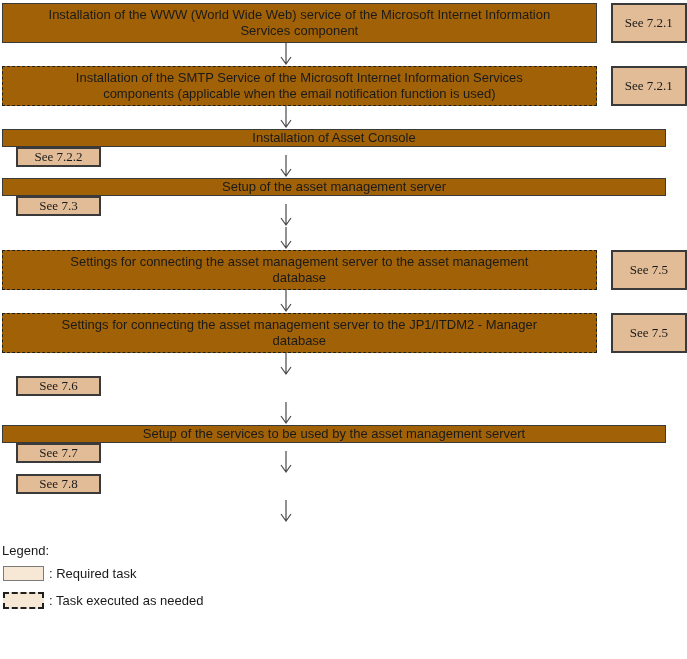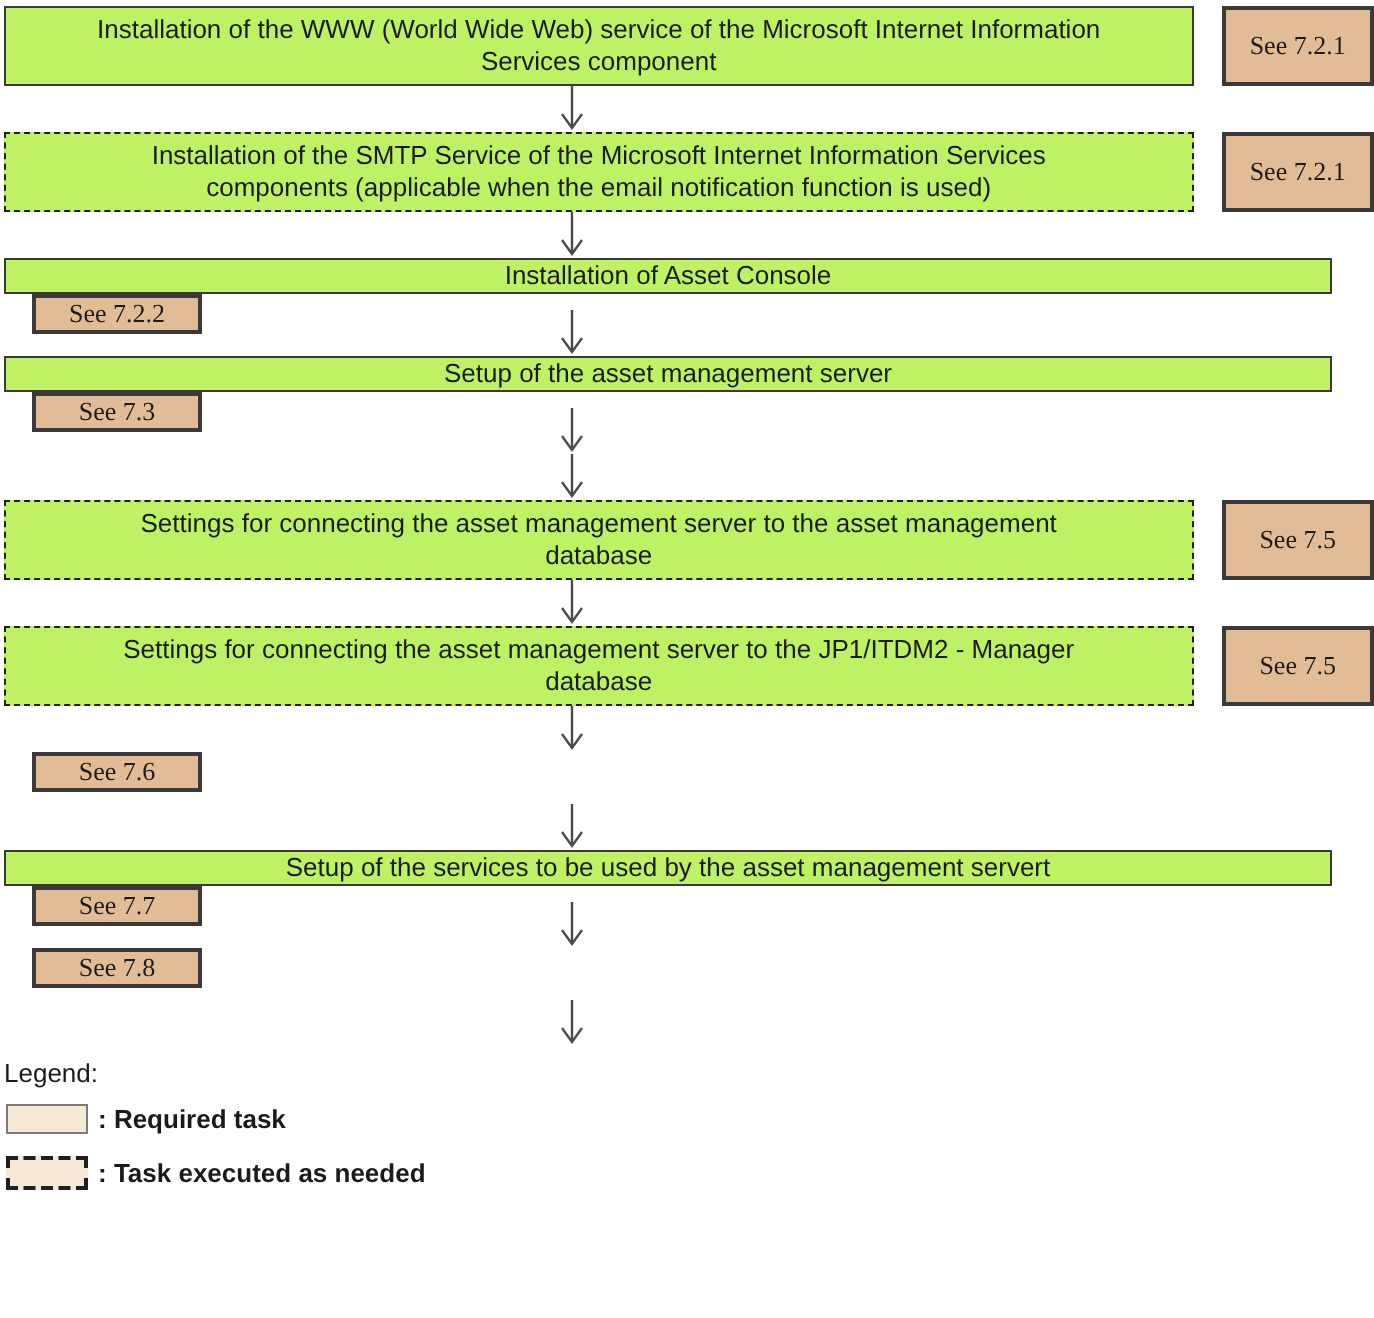--- a/index.html
+++ b/index.html
@@ -7,50 +7,50 @@
     width: 687px; height: 659px;
     font-family: "Liberation Sans", sans-serif;
     color: #1a1a1a;
     overflow: hidden;
   }
   .canvas { padding: 3px 0 0 2px; box-sizing: border-box; }
   .flow { display: flex; flex-direction: column; }
   .row { display: flex; align-items: stretch; }
   .task {
     width: 664px; box-sizing: border-box;
-    background: #bef264;
+    background: #a16207;
     border: 1px solid #3a3a3a;
     display: flex; align-items: center; justify-content: center;
     text-align: center; font-size: 13px; line-height: 16px;
     padding: 0 8px; white-space: pre-line;
   }
   .row.dashed .task { border: 1px dashed #1f1f1f; }
   .ref {
     width: 85px; margin-left: 14px; box-sizing: border-box;
     background: #E2BC96;
     border: 2px solid #3a3a3a;
     display: flex; align-items: center; justify-content: center;
     font-size: 13px;
     font-family: Liberation Serif, serif;
   }
   .h1 { height: 26px; flex-direction: column; }
   .h2 { height: 40px; }
   .arrow-row { height: 23px; display: flex; }
   .arrow-cell { width: 568px; display: flex; justify-content: center; align-items: stretch; }
   .arrow-cell svg { display: block; }
-  .legend { margin-top: 6px; font-size: 13px; }
+  .legend { margin-top: 20px; font-size: 13px; }
   .legend-title { margin: 2px 0 6px 0; }
   .legend-item { display: flex; align-items: center; margin: 0 0 9px 1px; height: 18px; }
   .swatch {
     width: 41px; height: 15px; box-sizing: border-box;
     background: #F7E8D6; flex: 0 0 auto;
   }
   .swatch.solid { border: 1px solid #7a7a7a; }
   .swatch.dashed { border: 2px dashed #1f1f1f; height: 17px; }
-  .legend-label { margin-left: 5px; font-weight: bold; }
+  .legend-label { margin-left: 5px; }
 </style>
 </head>
 <body>
 
 <div class="canvas">
   <div class="flow">
 
     <div class="row solid h2">
       <div class="task">Installation of the WWW (World Wide Web) service of the Microsoft Internet Information
 Services component</div>

